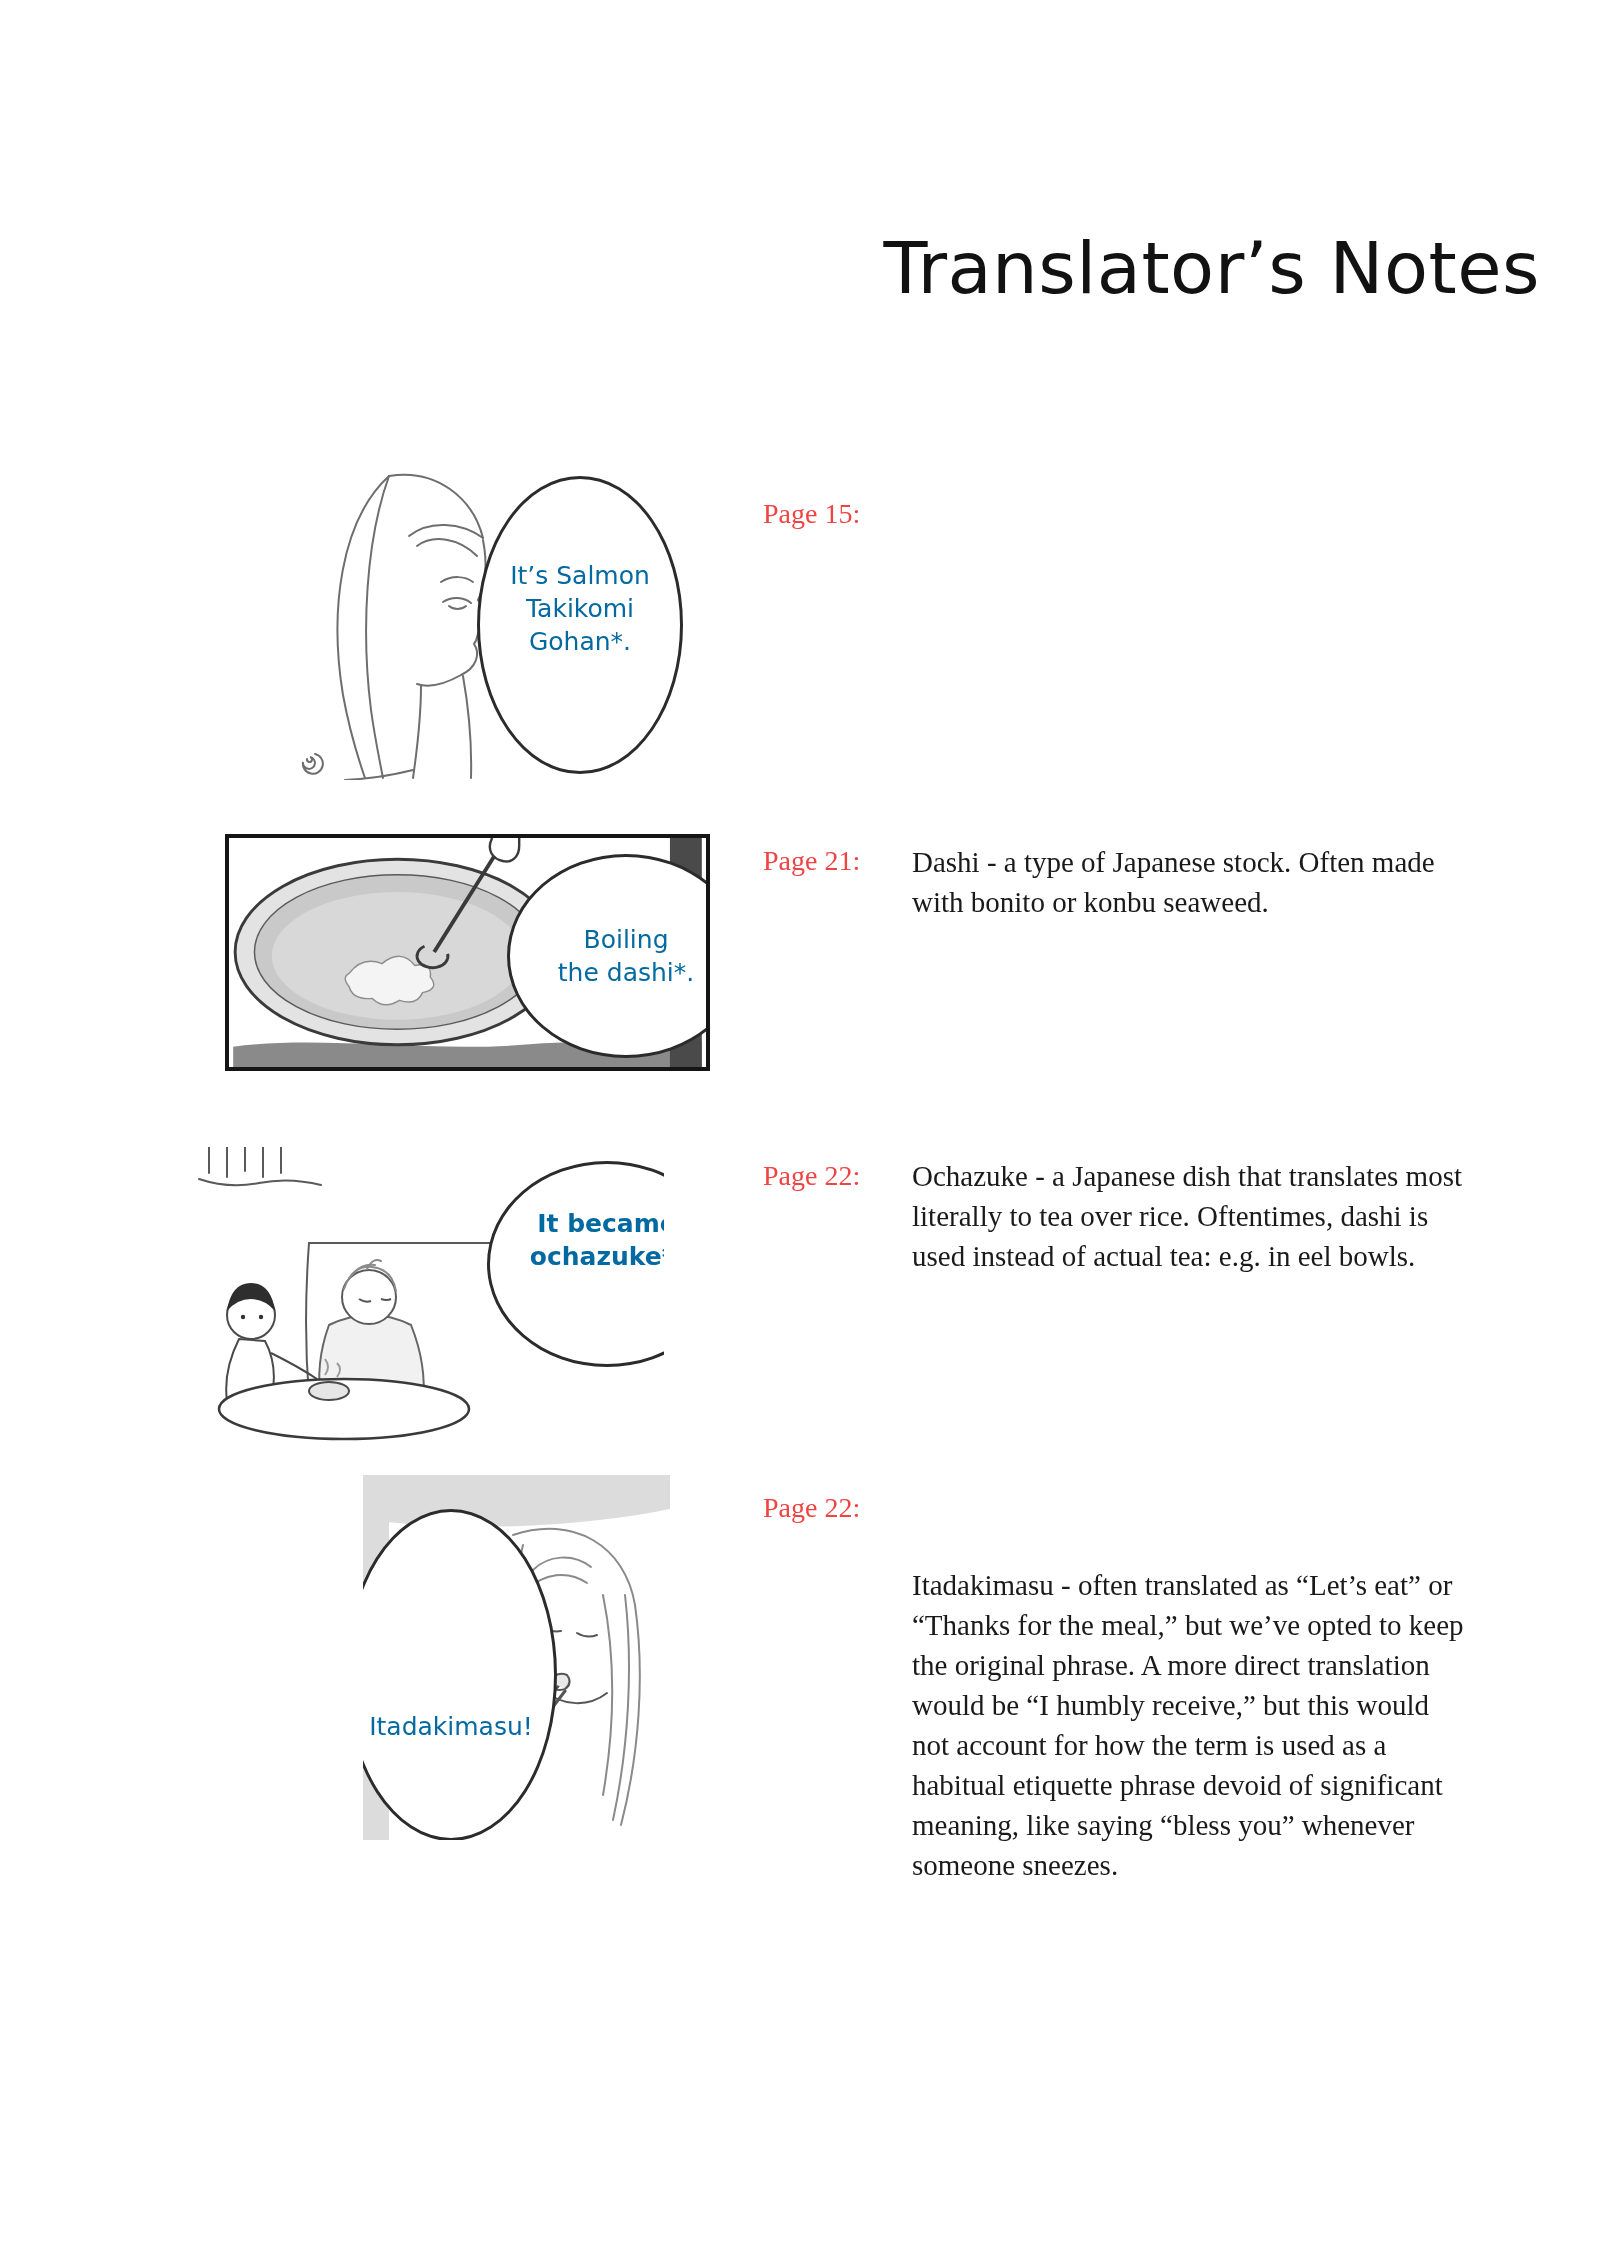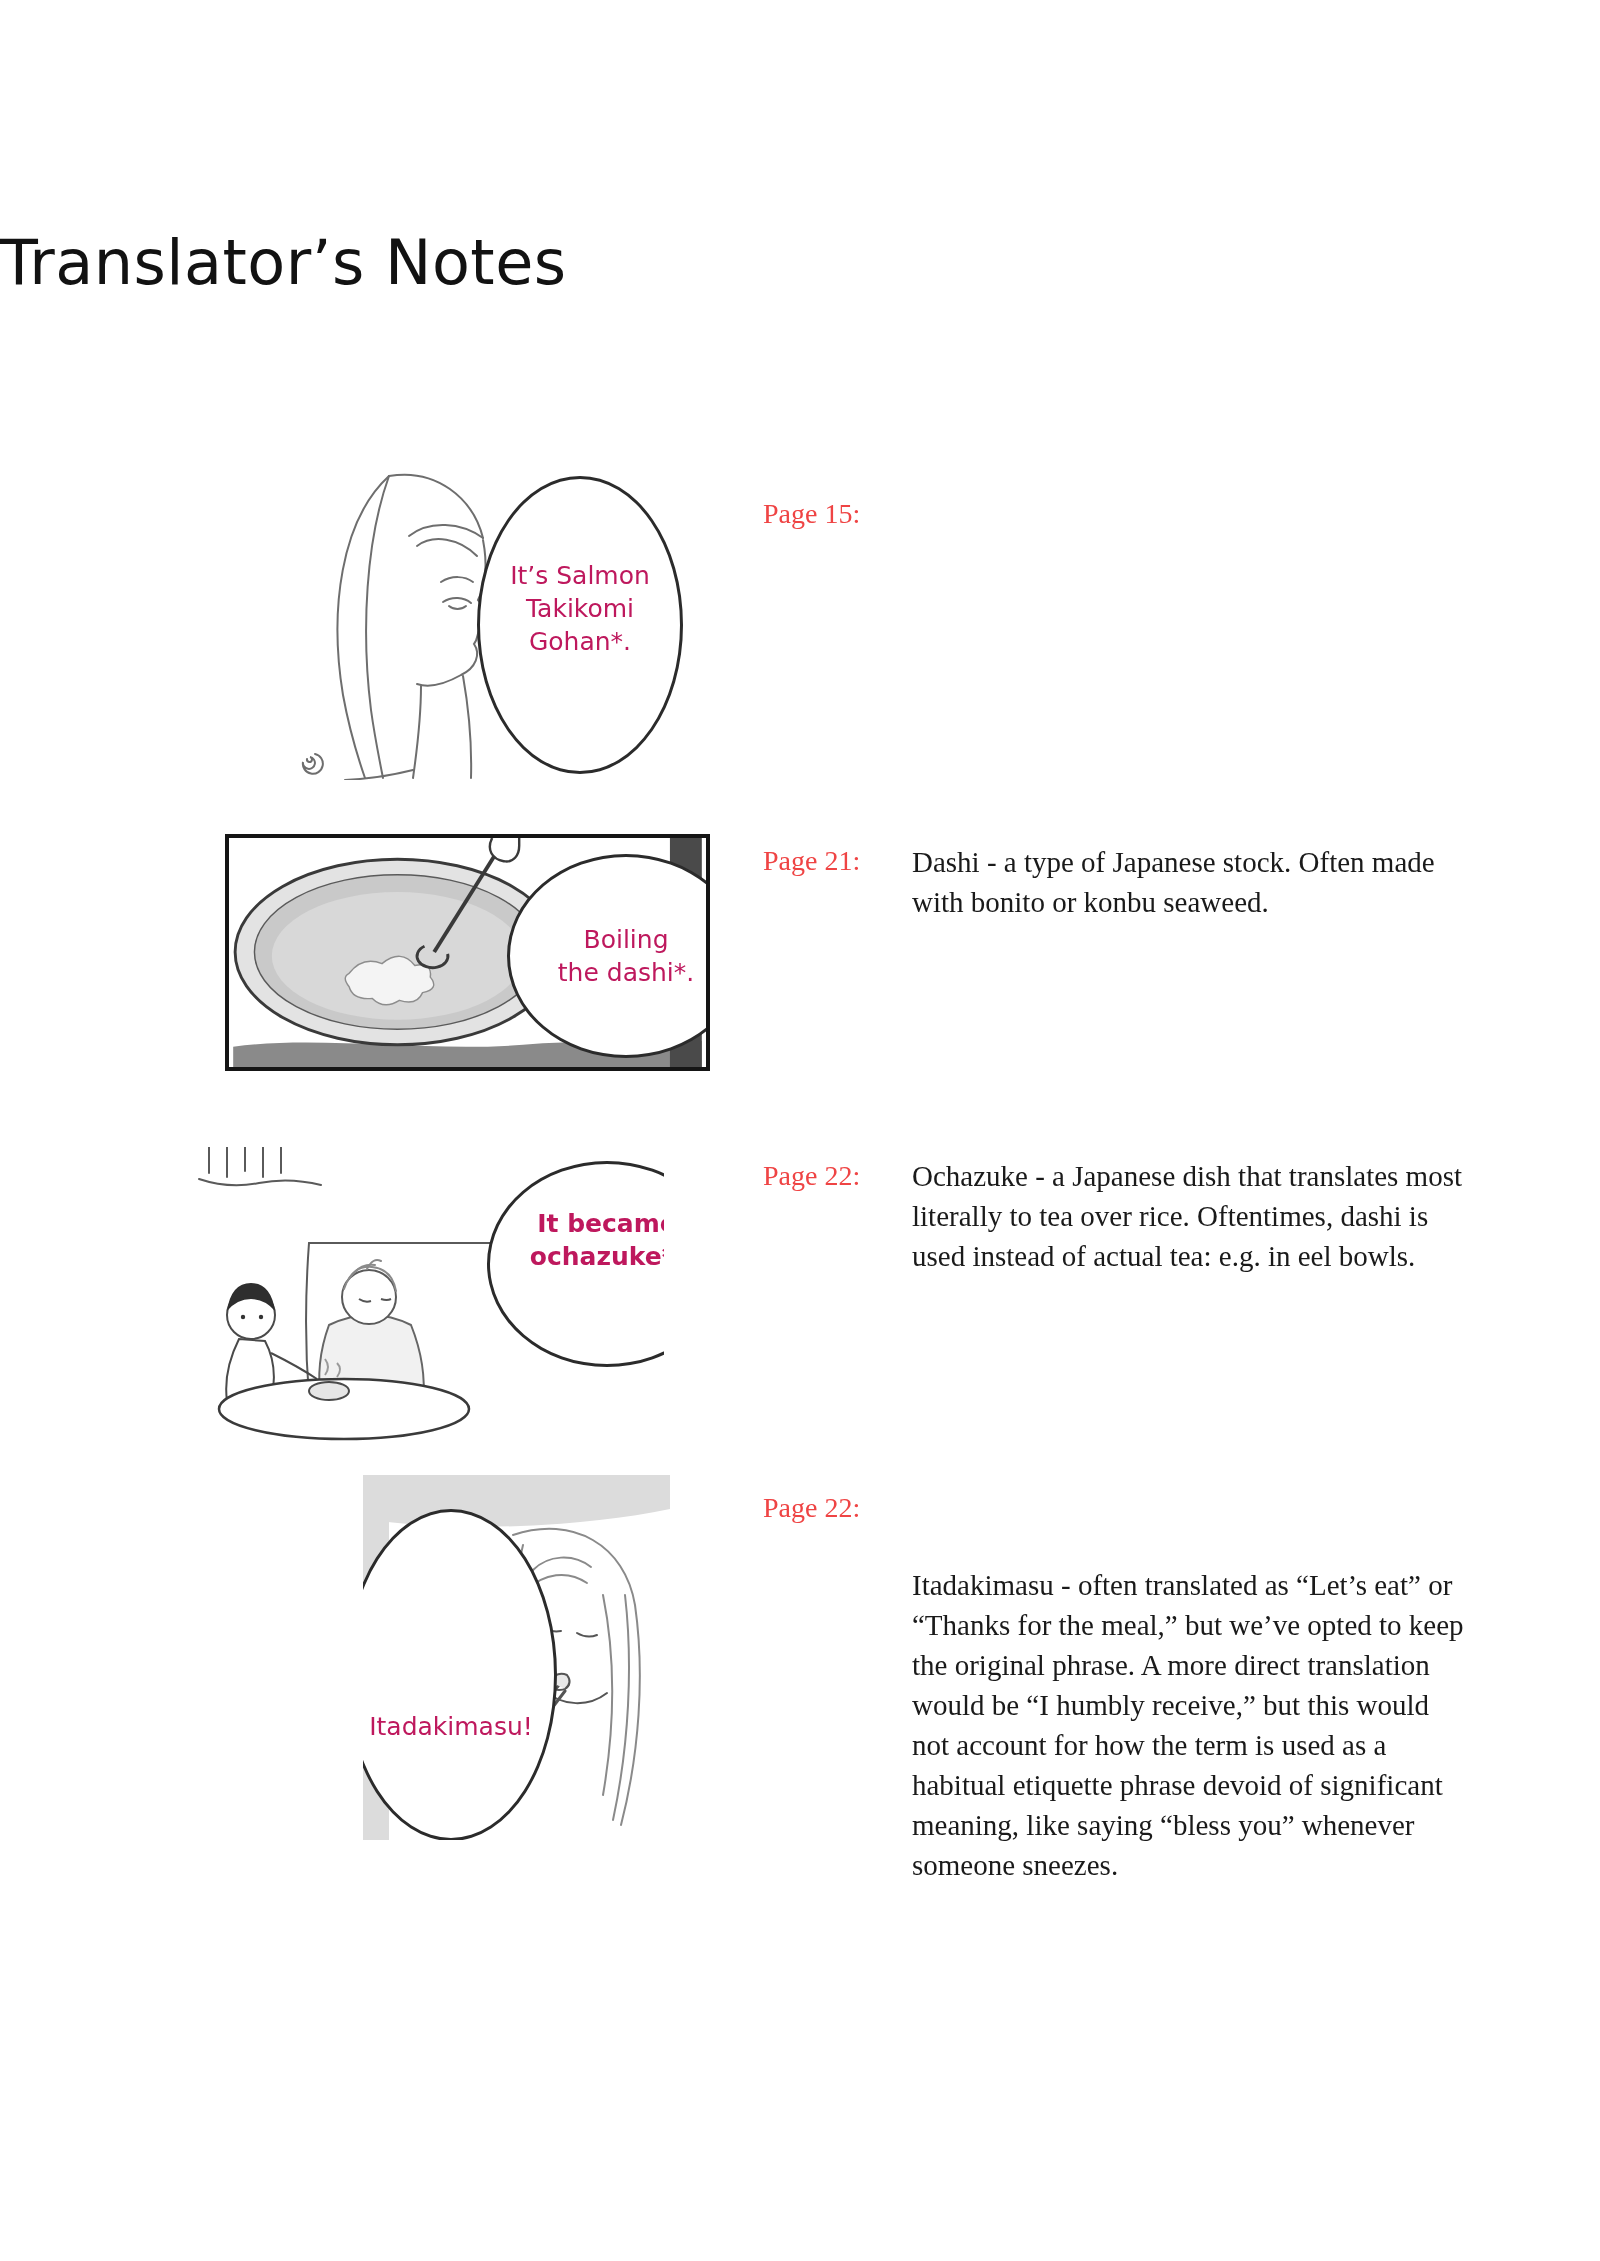--- a/index.html
+++ b/index.html
@@ -14,23 +14,23 @@
     font-family: "Liberation Serif", serif;
     color: #1a1a1a;
   }
   .section { position: absolute; inset: 0; }
 
   .title {
     position: absolute;
     top: 226px;
     left: 0;
     width: 1540px;
-    text-align: left;
+    text-align: right;
     font-family: "DejaVu Sans", sans-serif;
-    font-size: 62px;
+    font-size: 72px;
     font-weight: 400;
     letter-spacing: 0.5px;
     color: #121212;
   }
 
   .page-label {
     position: absolute;
     font-size: 28px;
     color: #ef4444;
   }
@@ -63,21 +63,21 @@
     align-items: center;
     justify-content: center;
     z-index: 2;
   }
   .bubble-text {
     white-space: pre-line;
     text-align: center;
     font-family: "DejaVu Sans", sans-serif;
     font-size: 25px;
     line-height: 1.32;
-    color: #be185d;
+    color: #0369a1;
     padding: 0 16px;
   }
   .bubble-1 { left: 206px; top: 6px;  width: 206px; height: 298px; }
   .bubble-1 .bubble-text { padding-bottom: 34px; }
   .bubble-2 { left: 278px; top: 16px; width: 238px; height: 204px; }
   .bubble-3 { left: 308px; top: 14px; width: 240px; height: 206px; }
   .bubble-3 .bubble-text { padding-bottom: 48px; }
   .bubble-4 { left: -18px; top: 34px; width: 212px; height: 332px; align-items: center; }
   .bubble-4 .bubble-text { padding-top: 102px; }
 </style>

